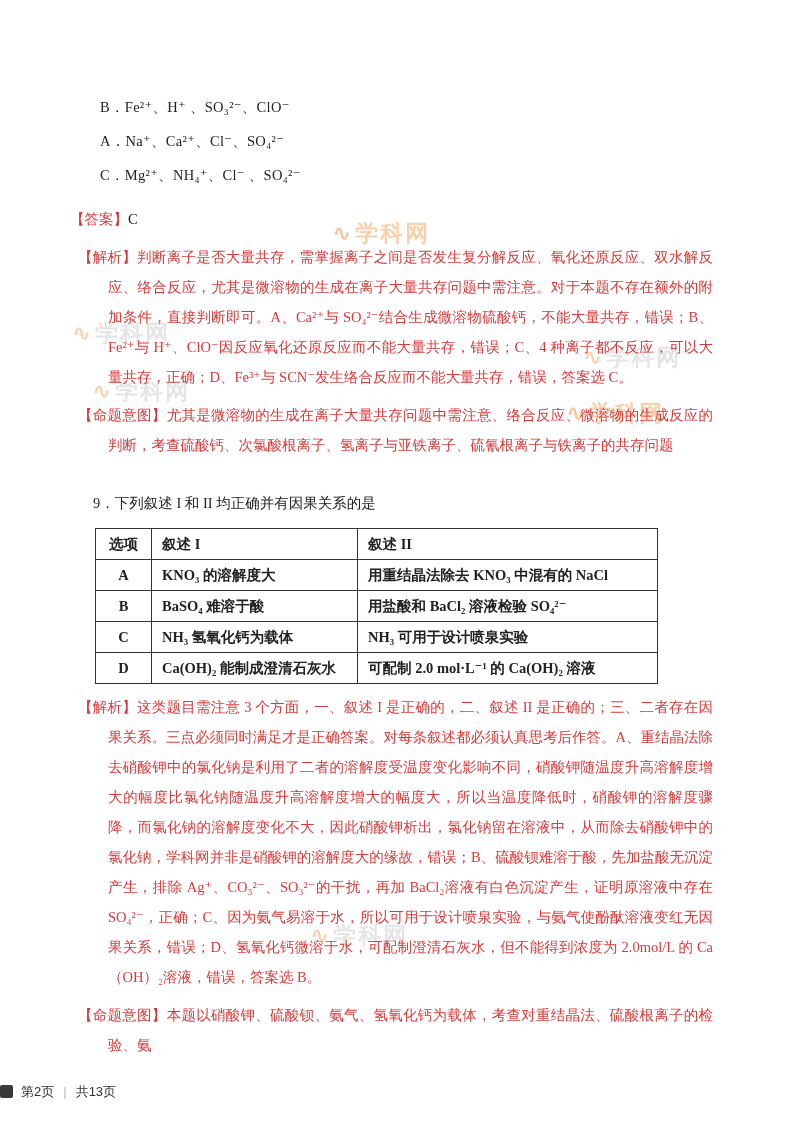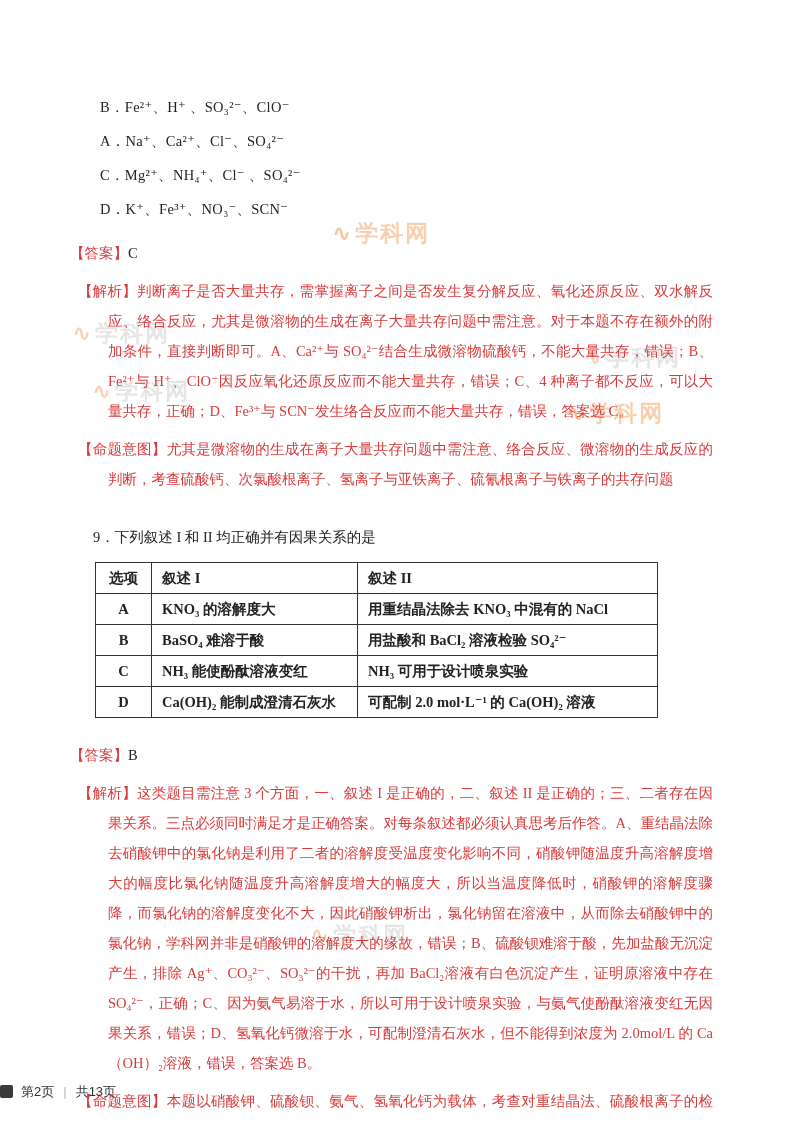--- a/index.html
+++ b/index.html
@@ -76,21 +76,20 @@
   <div class="watermark" style="left:92px; top:376px;"><span class="swoosh">∿</span><span>学科网</span></div>
   <div class="watermark orange" style="left:566px; top:398px;"><span class="swoosh">∿</span><span>学科网</span></div>
   <div class="watermark" style="left:310px; top:920px;"><span class="swoosh">∿</span><span>学科网</span></div>
 
   <div class="content">
 
     <div class="options">
       <div class="option">B．Fe²⁺、H⁺ 、SO₃²⁻、ClO⁻</div>
       <div class="option">A．Na⁺、Ca²⁺、Cl⁻、SO₄²⁻</div>
       <div class="option">C．Mg²⁺、NH₄⁺、Cl⁻ 、SO₄²⁻</div>
-      <div class="option">D．K⁺、Fe³⁺、NO₃⁻、SCN⁻</div>
     </div>
 
     <div class="answer-line">
       <span class="red">【答案】</span><span>C</span>
     </div>
 
     <p class="para">
       <span class="red">【解析】</span><span class="red">判断离子是否大量共存，需掌握离子之间是否发生复分解反应、氧化还原反应、双水解反应、络合反应，尤其是微溶物的生成在离子大量共存问题中需注意。对于本题不存在额外的附加条件，直接判断即可。A、Ca²⁺与 SO₄²⁻结合生成微溶物硫酸钙，不能大量共存，错误；B、Fe²⁺与 H⁺、ClO⁻因反应氧化还原反应而不能大量共存，错误；C、4 种离子都不反应，可以大量共存，正确；D、Fe³⁺与 SCN⁻发生络合反应而不能大量共存，错误，答案选 C。</span>
     </p>
 
@@ -114,34 +113,31 @@
         <td>KNO₃ 的溶解度大</td>
         <td>用重结晶法除去 KNO₃ 中混有的 NaCl</td>
       </tr>
       <tr>
         <td class="col-opt">B</td>
         <td>BaSO₄ 难溶于酸</td>
         <td>用盐酸和 BaCl₂ 溶液检验 SO₄²⁻</td>
       </tr>
       <tr>
         <td class="col-opt">C</td>
-        <td>NH₃ 能使酚酞溶液变红</td>
+        <td>NH₃ 氢氧化钙为载体</td>
         <td>NH₃ 可用于设计喷泉实验</td>
       </tr>
       <tr>
         <td class="col-opt">D</td>
         <td>Ca(OH)₂ 能制成澄清石灰水</td>
         <td>可配制 2.0 mol·L⁻¹ 的 Ca(OH)₂ 溶液</td>
       </tr>
     </tbody>
       </table>
 
-    <div class="answer-line answer2">
-      <span class="red">【答案】</span><span>B</span>
-    </div>
 
     <p class="para">
       <span class="red">【解析】</span><span class="red">这类题目需注意 3 个方面，一、叙述 I 是正确的，二、叙述 II 是正确的；三、二者存在因果关系。三点必须同时满足才是正确答案。对每条叙述都必须认真思考后作答。A、重结晶法除去硝酸钾中的氯化钠是利用了二者的溶解度受温度变化影响不同，硝酸钾随温度升高溶解度增大的幅度比氯化钠随温度升高溶解度增大的幅度大，所以当温度降低时，硝酸钾的溶解度骤降，而氯化钠的溶解度变化不大，因此硝酸钾析出，氯化钠留在溶液中，从而除去硝酸钾中的氯化钠，学科网并非是硝酸钾的溶解度大的缘故，错误；B、硫酸钡难溶于酸，先加盐酸无沉淀产生，排除 Ag⁺、CO₃²⁻、SO₃²⁻的干扰，再加 BaCl₂溶液有白色沉淀产生，证明原溶液中存在 SO₄²⁻，正确；C、因为氨气易溶于水，所以可用于设计喷泉实验，与氨气使酚酞溶液变红无因果关系，错误；D、氢氧化钙微溶于水，可配制澄清石灰水，但不能得到浓度为 2.0mol/L 的 Ca（OH）₂溶液，错误，答案选 B。</span>
     </p>
 
     <p class="para spaced">
       <span class="red">【命题意图】</span><span class="red">本题以硝酸钾、硫酸钡、氨气、氢氧化钙为载体，考查对重结晶法、硫酸根离子的检验、氨</span>
     </p>
 
   </div>

